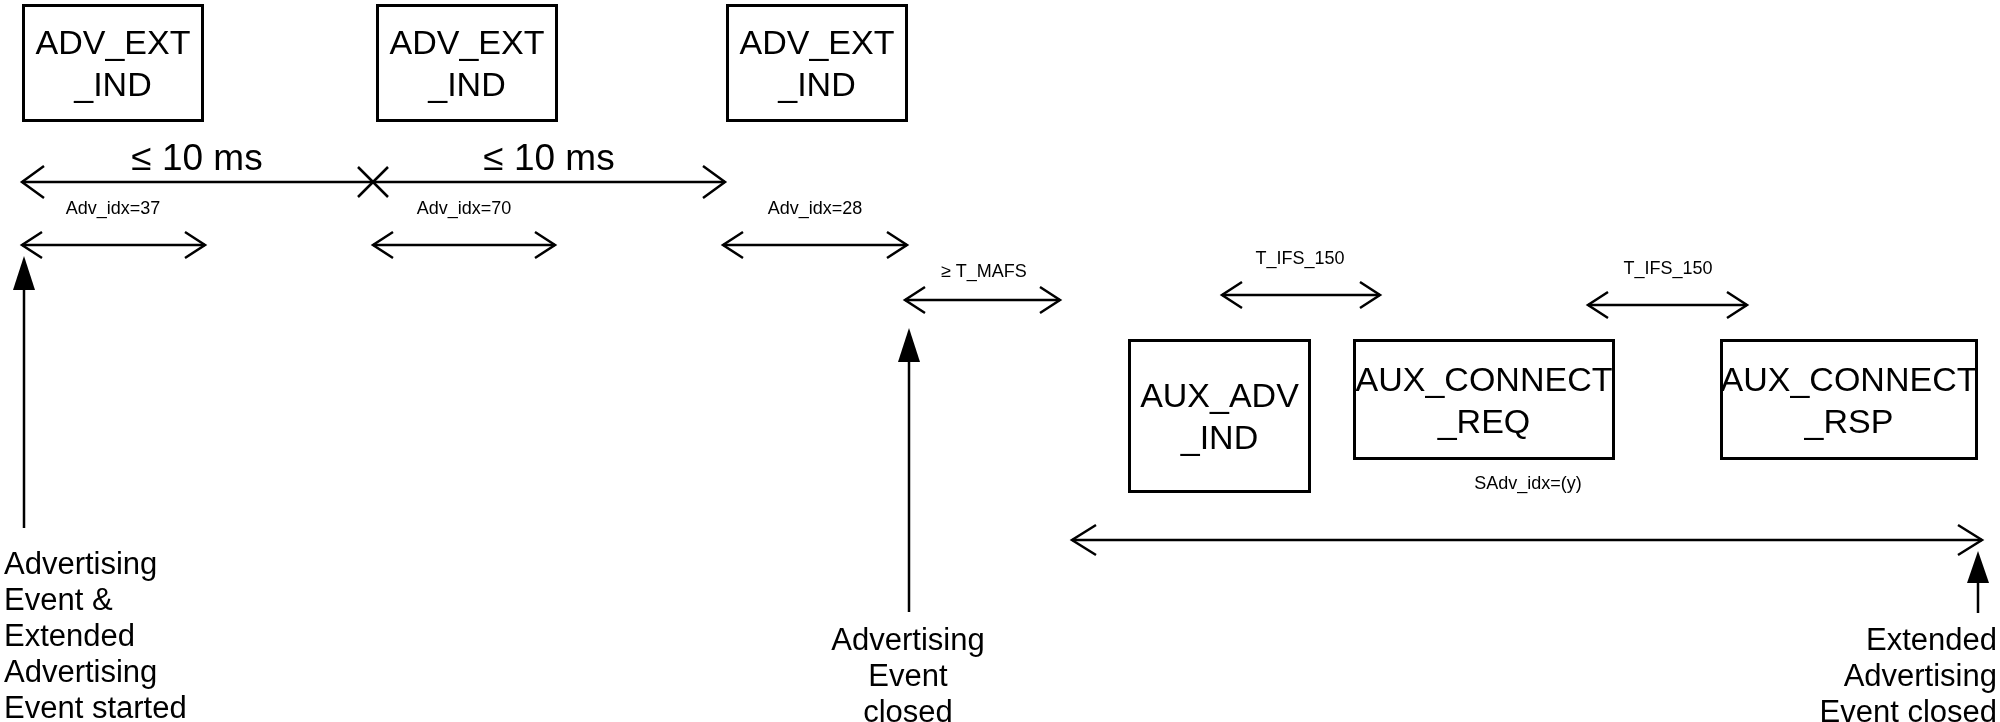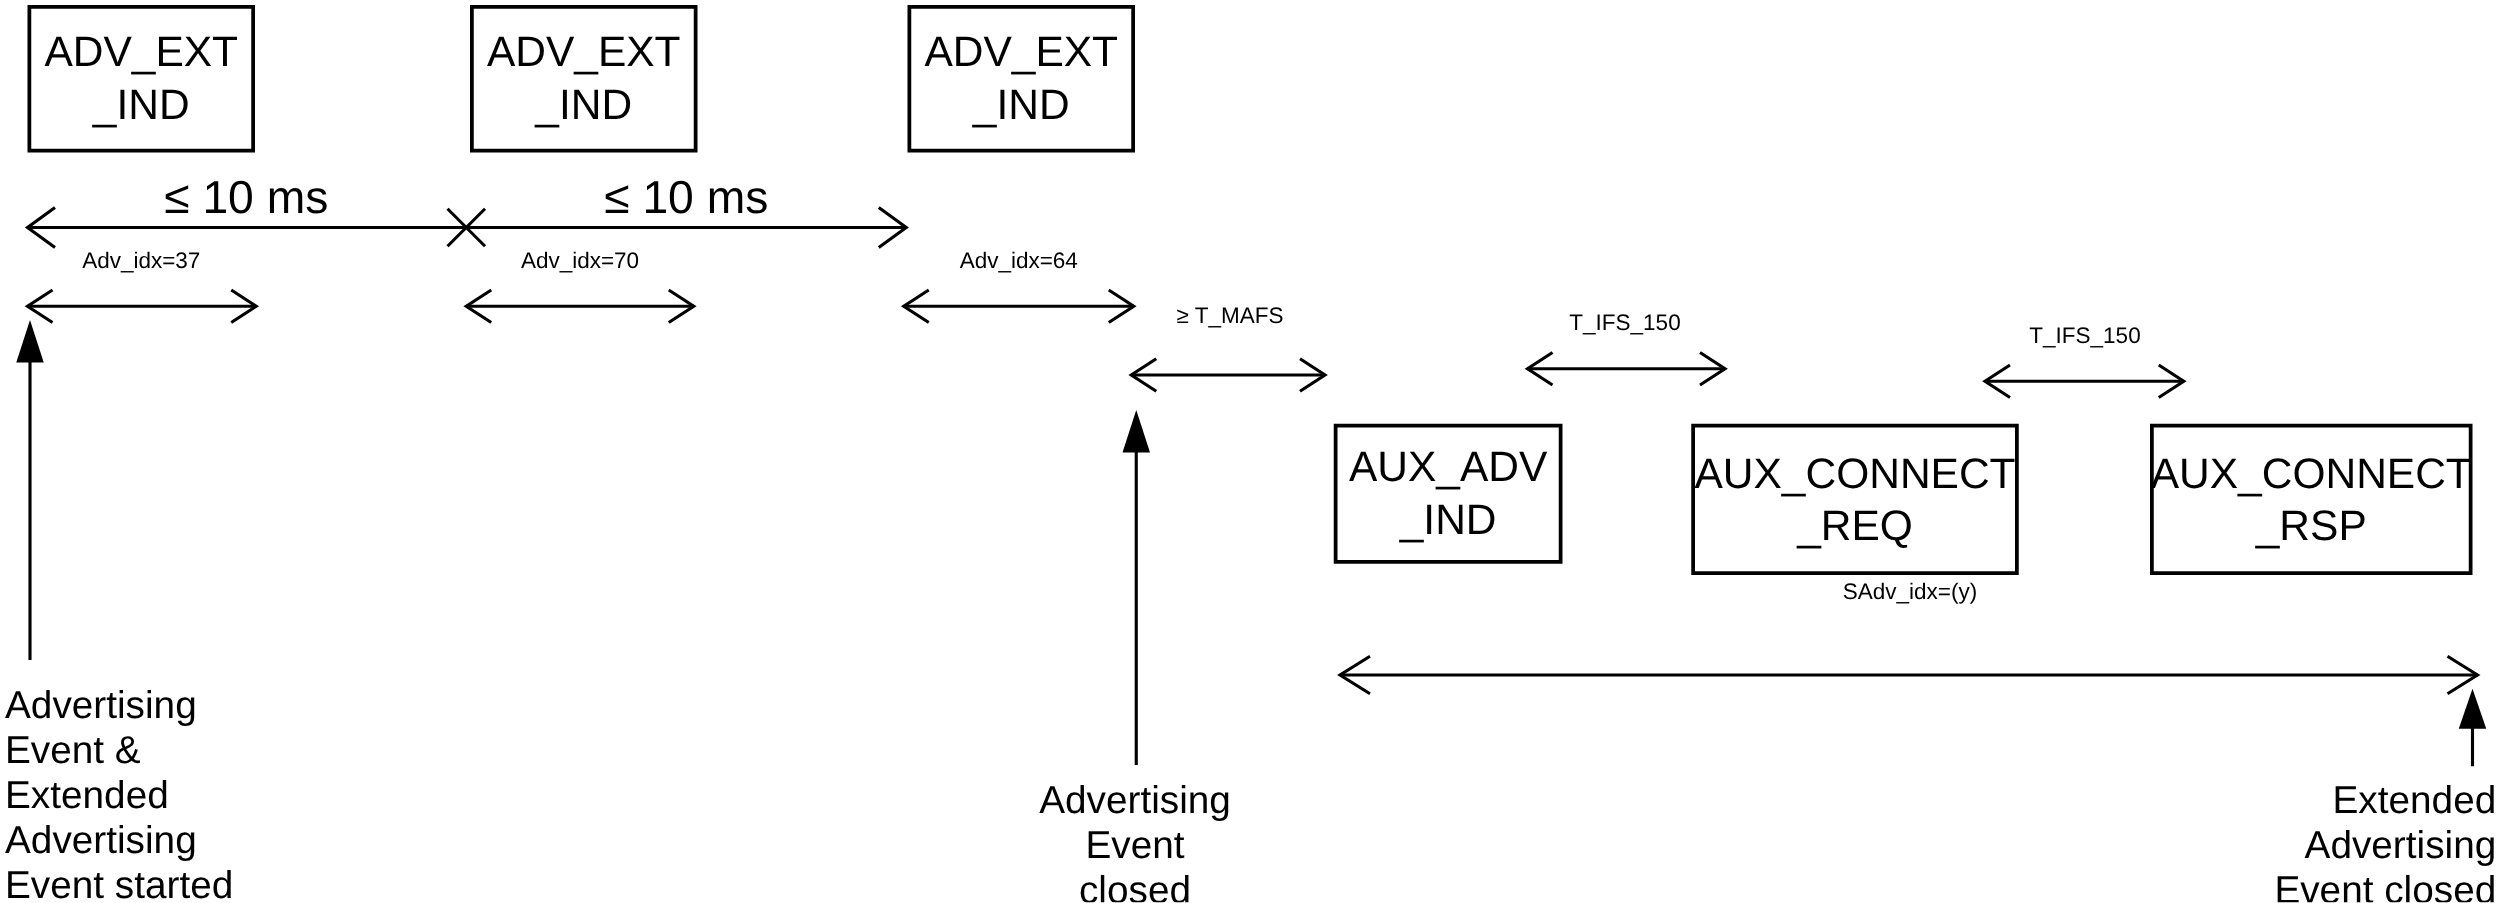--- a/index.html
+++ b/index.html
@@ -142,36 +142,36 @@
       <polygon points="1978,551 1967,583 1989,583"></polygon>
     </g>
   </svg>
 
   <div class="box" style="left:22px;  top:4px;   width:182px; height:118px">ADV_EXT
 _IND</div>
   <div class="box" style="left:376px; top:4px;   width:182px; height:118px">ADV_EXT
 _IND</div>
   <div class="box" style="left:726px; top:4px;   width:182px; height:118px">ADV_EXT
 _IND</div>
-  <div class="box" style="left:1067px;top:339px; width:183px; height:112px">AUX_ADV
+  <div class="box" style="left:1128px;top:339px; width:183px; height:154px">AUX_ADV
 _IND</div>
   <div class="box" style="left:1353px;top:339px; width:262px; height:121px">AUX_CONNECT
 _REQ</div>
   <div class="box" style="left:1720px;top:339px; width:258px; height:121px">AUX_CONNECT
 _RSP</div>
 
   <div class="lbl lbl-big" style="left:197px; top:138px">≤ 10 ms</div>
   <div class="lbl lbl-big" style="left:549px; top:138px">≤ 10 ms</div>
   <div class="lbl" style="left:113px; top:199px">Adv_idx=37</div>
   <div class="lbl" style="left:464px; top:199px">Adv_idx=70</div>
-  <div class="lbl" style="left:815px; top:199px">Adv_idx=64</div>
-  <div class="lbl" style="left:984px; top:243px">≥ T_MAFS</div>
+  <div class="lbl" style="left:815px; top:199px">Adv_idx=28</div>
+  <div class="lbl" style="left:984px; top:262px">≥ T_MAFS</div>
   <div class="lbl" style="left:1300px;top:249px">T_IFS_150</div>
   <div class="lbl" style="left:1668px;top:259px">T_IFS_150</div>
-  <div class="lbl" style="left:1528px;top:464px">SAdv_idx=(y)</div>
+  <div class="lbl" style="left:1528px;top:474px">SAdv_idx=(y)</div>
 
   <div class="note" style="left:4px; top:546px">Advertising
 Event &amp;
 Extended
 Advertising
 Event started</div>
   <div class="note note-center" style="left:908px; top:622px">Advertising
 Event
 closed</div>
   <div class="note note-right" style="right:3px; top:622px">Extended

